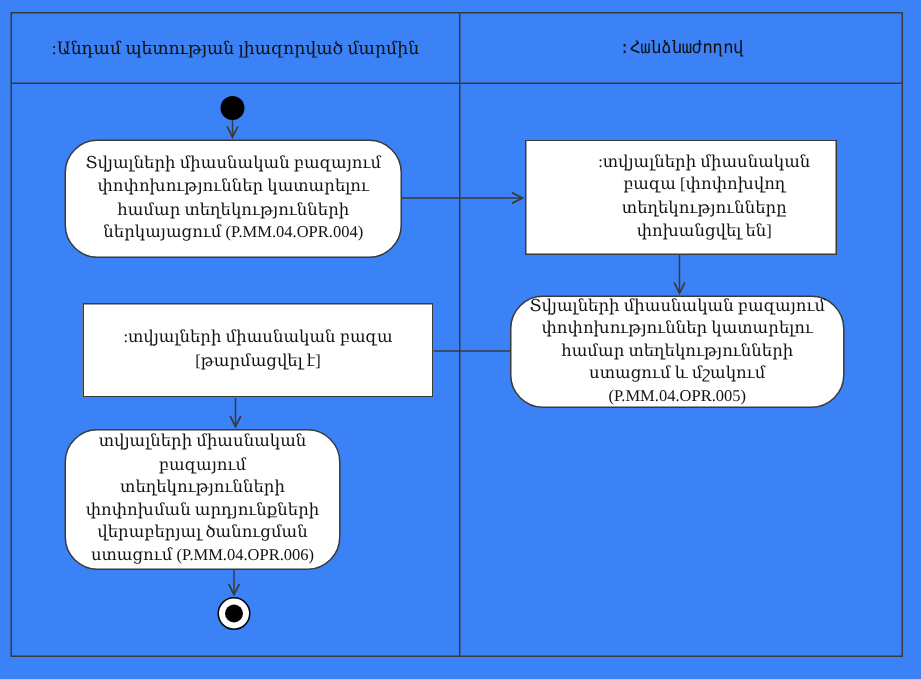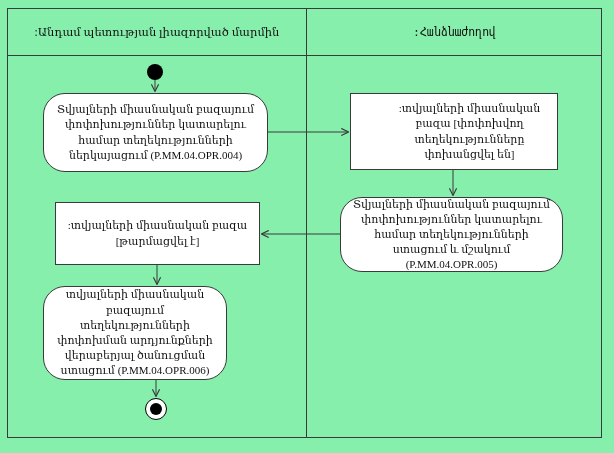--- a/index.html
+++ b/index.html
@@ -1,17 +1,17 @@
 <!DOCTYPE html>
 <html><head>
 <meta charset="utf-8">
 <style>
   html,body{margin:0;padding:0;background:#ffffff;}
   .canvas{
-    position:relative;width:614px;height:453px;background:#86efac;
+    position:relative;width:614px;height:453px;background:#3b82f6;
     font-family:"Liberation Serif","DejaVu Serif",serif;color:#111111;
     overflow:hidden;
   }
   .frame{
     position:absolute;left:7px;top:8px;width:593px;height:428px;
     border:1px solid #3a3a3a;background:transparent;
   }
   .lane-divider{
     position:absolute;left:306px;top:8px;width:1px;height:430px;background:#3a3a3a;
   }
@@ -84,21 +84,21 @@
   </div>
 
   <div class="node object" style="left:350px;top:93px;width:208px;height:77px;padding-left:40px;">
     <span>:տվյալների միասնական բազա [փոփոխվող տեղեկությունները փոխանցվել են]</span>
   </div>
 
   <div class="node action" style="left:340px;top:197px;width:223px;height:75px;">
     <span>Տվյալների միասնական բազայում փոփոխություններ կատարելու համար տեղեկությունների ստացում և մշակում (P.MM.04.OPR.005)</span>
   </div>
 
-  <div class="node object" style="left:55px;top:202px;width:205px;height:63px;justify-content:flex-end;">
+  <div class="node object" style="left:55px;top:202px;width:234px;height:63px;justify-content:flex-end;">
     <span>:տվյալների միասնական բազա [թարմացվել է]</span>
   </div>
 
   <div class="node action" style="left:43px;top:286px;width:184px;height:94px;">
     <span>տվյալների միասնական բազայում տեղեկությունների փոփոխման արդյունքների վերաբերյալ ծանուցման ստացում (P.MM.04.OPR.006)</span>
   </div>
 
   <div class="final-node">
     <div class="dot"></div>
   </div>

